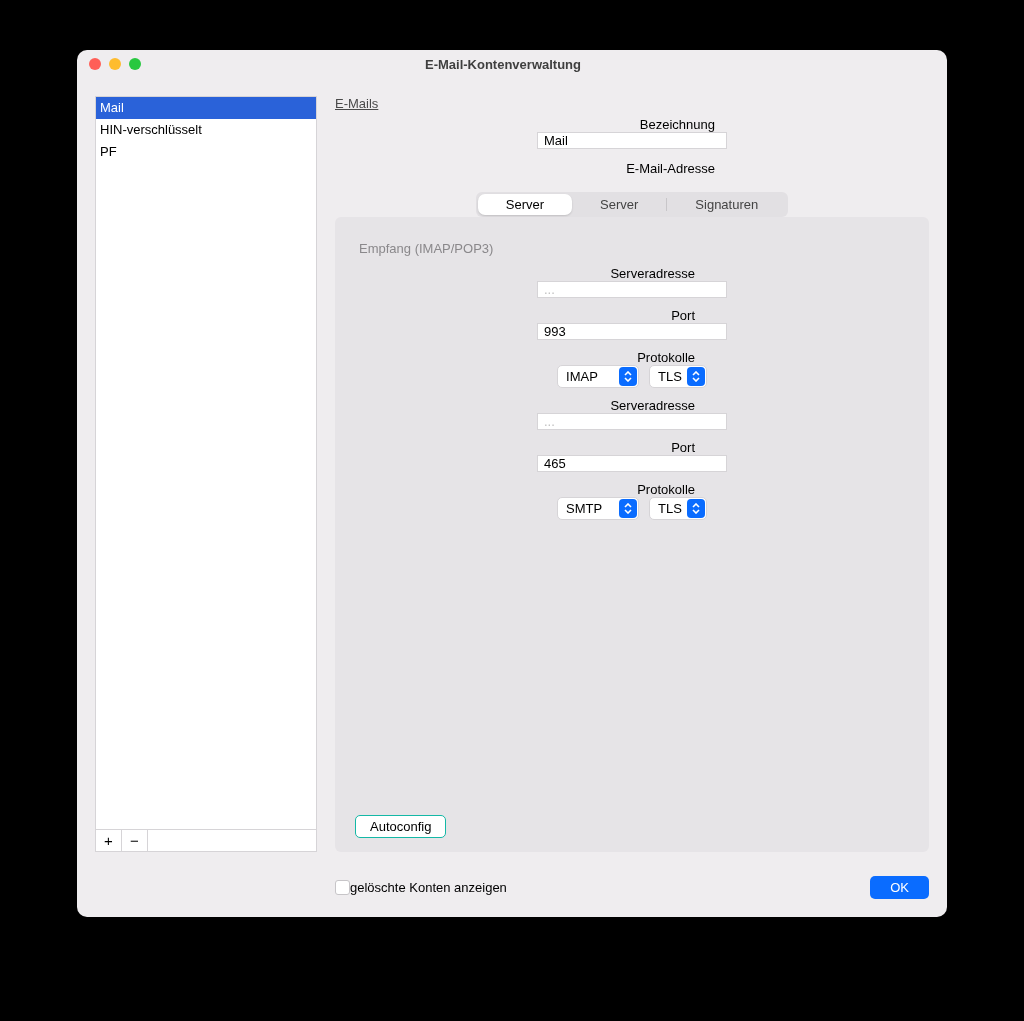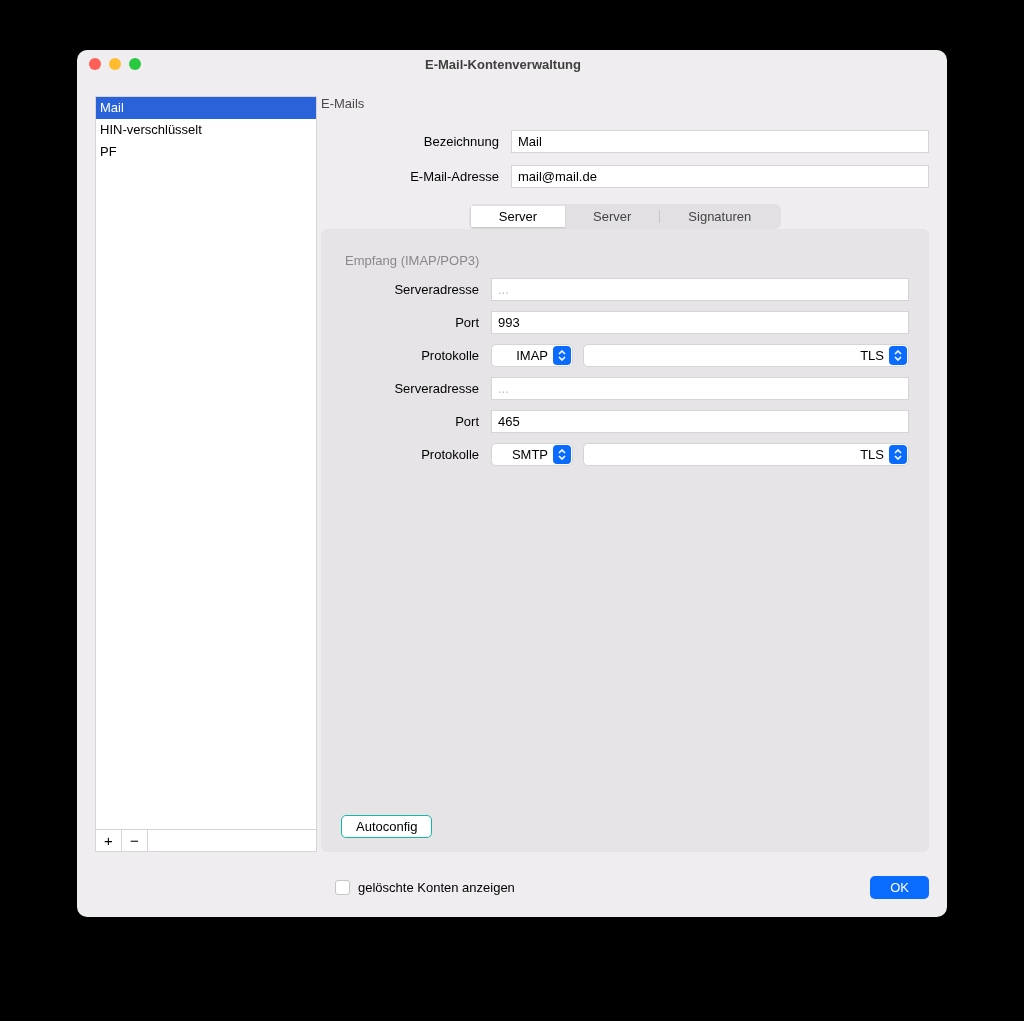--- a/index.html
+++ b/index.html
@@ -39,21 +39,21 @@
       left: 0; right: 18px;
       text-align: center;
       font-weight: 600;
       font-size: 13px;
       color: #3f3f3f;
       pointer-events: none;
     }
     .content {
       display: flex;
       padding: 18px 18px 12px 18px;
-      gap: 4px;
+      gap: 18px;
     }
     .sidebar {
       width: 222px;
       display: flex;
       flex-direction: column;
     }
     .account-list {
       flex: 0 0 auto;
       background: #fff;
       border: 1px solid #d6d4d7;
@@ -91,26 +91,28 @@
     .list-spacer { flex: 1; background: #fff; }
 
     .main {
       flex: 1;
       display: flex;
       flex-direction: column;
     }
     .section-label {
       font-size: 13px;
       color: #4a4a4a;
-      margin-bottom: 19px;
+      margin-bottom: 6px;
+      text-decoration: underline;
     }
     .form-row {
       display: flex;
       align-items: center;
       margin-bottom: 12px;
+      flex-direction: column;
     }
     .form-label {
       width: 190px;
       text-align: right;
       padding-right: 12px;
       font-size: 13px;
     }
     .text-input {
       flex: 1;
       height: 23px;
@@ -130,21 +132,21 @@
     .tabbar {
       display: flex;
       background: #e2e0e3;
       border-radius: 6px;
       padding: 2px;
       gap: 0;
     }
     .tab {
       padding: 3px 28px;
       font-size: 13px;
-      border-radius: 1px;
+      border-radius: 7px;
       cursor: default;
       color: #444;
     }
     .tab.active {
       background: #fff;
       box-shadow: 0 1px 2px rgba(0,0,0,0.15);
       color: #000;
     }
     .tab-sep {
       width: 1px;
@@ -165,20 +167,21 @@
     .group-heading {
       color: #8a888b;
       font-size: 13px;
       margin: 18px 0 10px 4px;
     }
     .group-heading.first { margin-top: 8px; }
     .panel-row {
       display: flex;
       align-items: center;
       margin-bottom: 10px;
+      flex-direction: column;
     }
     .panel-label {
       width: 150px;
       text-align: right;
       padding-right: 12px;
       font-size: 13px;
     }
     .panel-input {
       flex: 1;
       height: 23px;
@@ -194,21 +197,20 @@
       position: relative;
       height: 23px;
       background: #fff;
       border: 1px solid #d6d4d7;
       border-radius: 5px;
       display: flex;
       align-items: center;
       padding: 0 24px 0 8px;
       font-size: 13px;
       cursor: default;
-      justify-content: flex-end;
     }
     .mac-select.small { width: 82px; }
     .mac-select.wide { flex: 1; }
     .select-chevron {
       position: absolute;
       right: 1px;
       top: 1px;
       bottom: 1px;
       width: 18px;
       background: #0a6cff;
@@ -234,21 +236,20 @@
     }
 
     .footer {
       display: flex;
       align-items: center;
       padding: 12px 18px 18px 18px;
     }
     .checkbox-wrap {
       display: flex;
       align-items: center;
-      gap: 8px;
       margin-left: 240px;
     }
     .mac-checkbox {
       width: 15px;
       height: 15px;
       border: 1px solid #c7c5c8;
       border-radius: 3px;
       background: #fff;
     }
     .ok-btn {
@@ -296,21 +297,20 @@
 
       <div class="section-label">E-Mails</div>
 
       <div class="form-row">
         <div class="form-label">Bezeichnung</div>
         <input class="text-input" value="Mail" style="">
       </div>
 
       <div class="form-row">
         <div class="form-label">E-Mail-Adresse</div>
-        <input class="text-input" value="mail@mail.de" style="">
       </div>
 
       <div class="tabbar-wrap">
         <div class="tabbar">
           <div class="tab active">Server</div>
           <div class="tab">Server</div>
           <div class="tab-sep"></div>
           <div class="tab">Signaturen</div>
         </div>
       </div>

